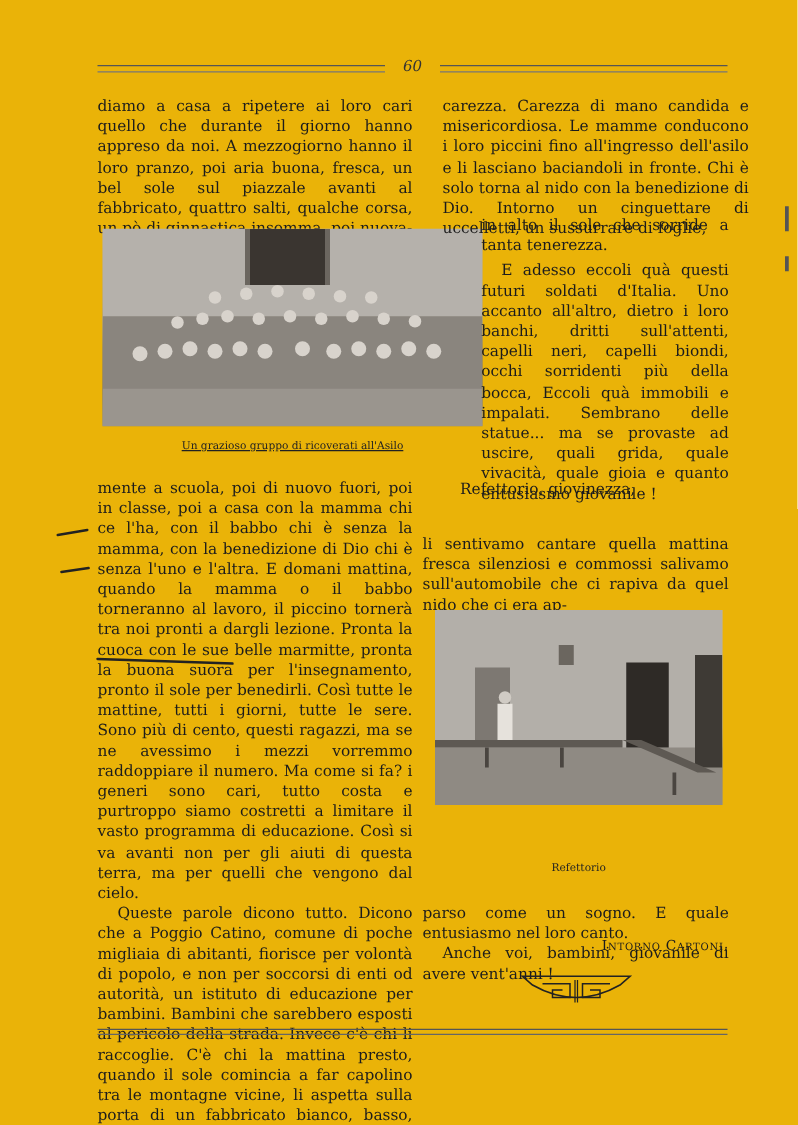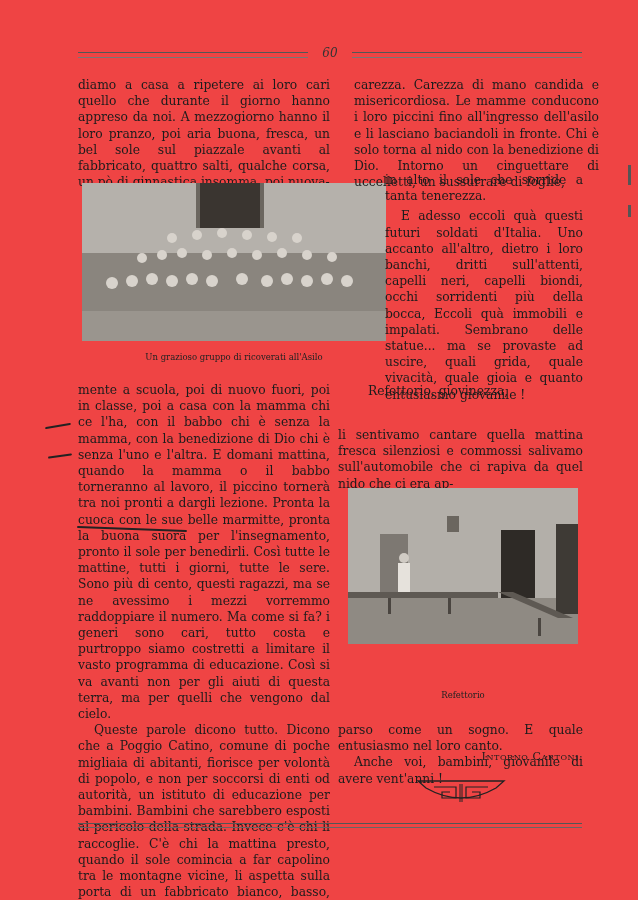--- a/index.html
+++ b/index.html
@@ -1,18 +1,18 @@
 <!DOCTYPE html>
 <html><head>
   <meta charset="utf-8">
   <style>
     html, body { margin: 0; padding: 0; background: #ffffff; }
     body { width: 638px; height: 900px; position: relative; overflow: hidden;
            font-family: "DejaVu Serif", "Liberation Serif", serif; color: #1c1c1c; }
-    .page { position: absolute; left: 0; top: 0; width: 638px; height: 900px; background: #ef4444; }
+    .page { position: absolute; left: 0; top: 0; width: 638px; height: 900px; background: #eab308; }
 
     
     .header { position: absolute; top: 48px; left: 78px; width: 504px; height: 14px; }
     .rule-dbl { position: absolute; height: 4px; border-top: 1px solid #555; border-bottom: 1px solid #777; }
     .rule-left { left: 0; width: 230px; top: 4px; }
     .rule-right { left: 274px; width: 230px; top: 4px; }
     .page-num { position: absolute; left: 230px; width: 44px; top: -2px; text-align: center;
                 font-size: 12px; font-style: italic; color: #333; }
 
     .col { position: absolute; font-size: 12.3px; line-height: 16.2px; text-align: justify; }
@@ -23,21 +23,21 @@
     .col-right-top { left: 338px; top: 77px; width: 245px; margin-left: 16px; }
     .right-narrow { left: 385px; top: 172px; width: 198px; }
 
     .photo { position: absolute; background: #888; overflow: hidden; }
     .photo-1 { left: 82px; top: 183px; width: 304px; height: 158px;
                background: linear-gradient(180deg, #b8b4ae 0%, #a9a59f 40%, #77726b 60%, #6a655e 80%, #8f8a83 100%); }
     .photo-2 { left: 348px; top: 488px; width: 230px; height: 156px;
                background: linear-gradient(180deg, #b9b5b0 0%, #aaa6a0 60%, #7a756f 75%, #8c8780 100%); }
 
     .caption { position: absolute; font-size: 8.5px; text-align: center; color: #222; }
-    .caption-1 { left: 82px; top: 352px; width: 304px; }
+    .caption-1 { left: 82px; top: 352px; width: 304px; text-decoration: underline; }
     .caption-2 { left: 348px; top: 662px; width: 230px; margin-top: 28px; }
 
     .col-left-mid { left: 78px; top: 382px; width: 252px; }
     .poem { position: absolute; left: 368px; top: 383px; width: 215px; font-size: 12.3px; line-height: 16.2px; }
     .col-right-mid { left: 338px; top: 427px; width: 245px; }
     .col-right-bottom { left: 338px; top: 722px; width: 245px; }
     .signature { position: absolute; left: 338px; top: 750px; width: 245px; text-align: right;
                  font-size: 11px; letter-spacing: 0.6px; font-variant: small-caps; }
 
     .ornament { position: absolute; left: 416px; top: 778px; width: 90px; height: 28px; }

